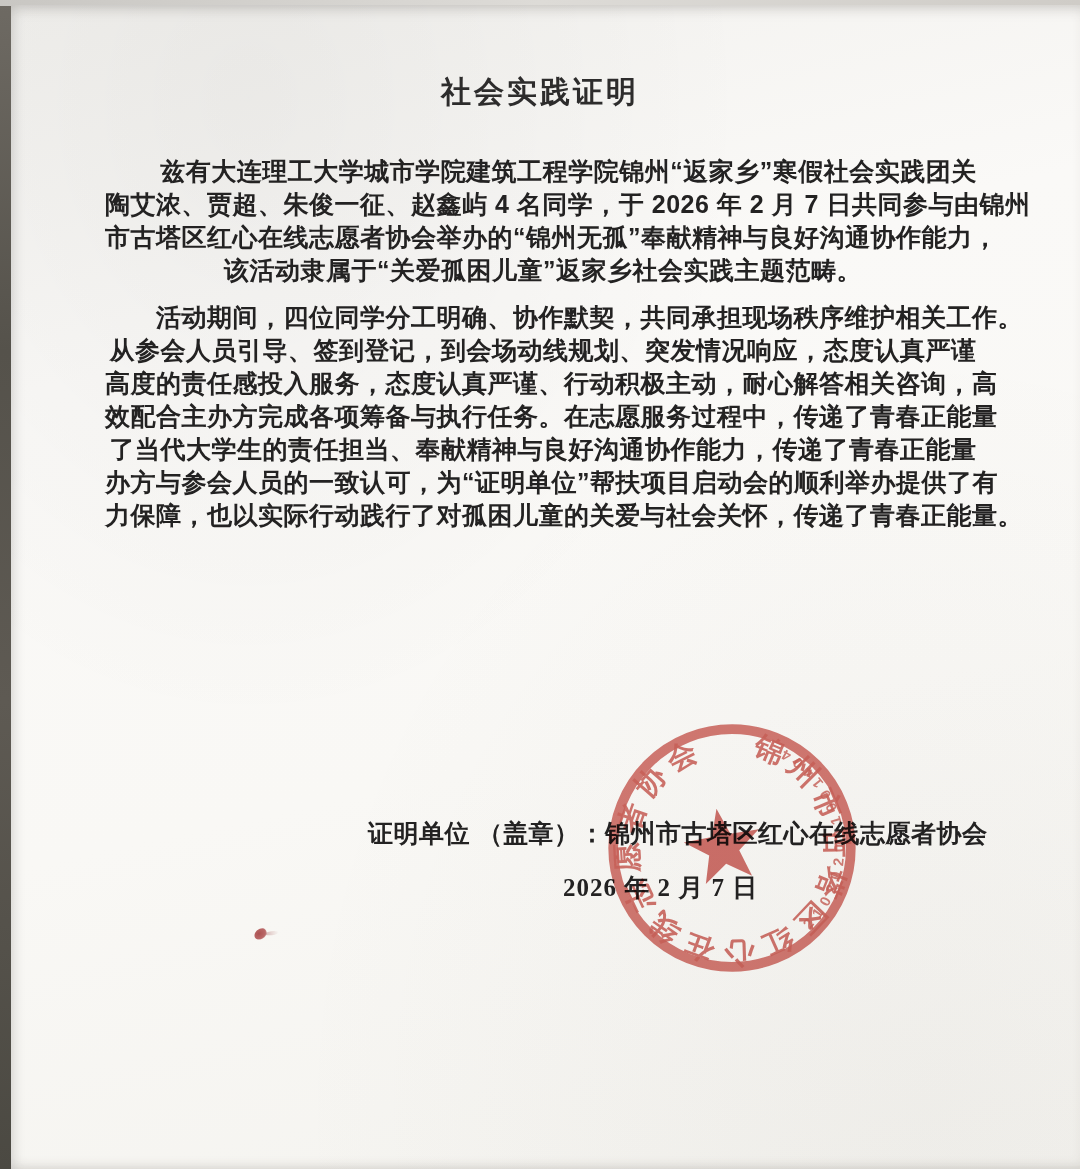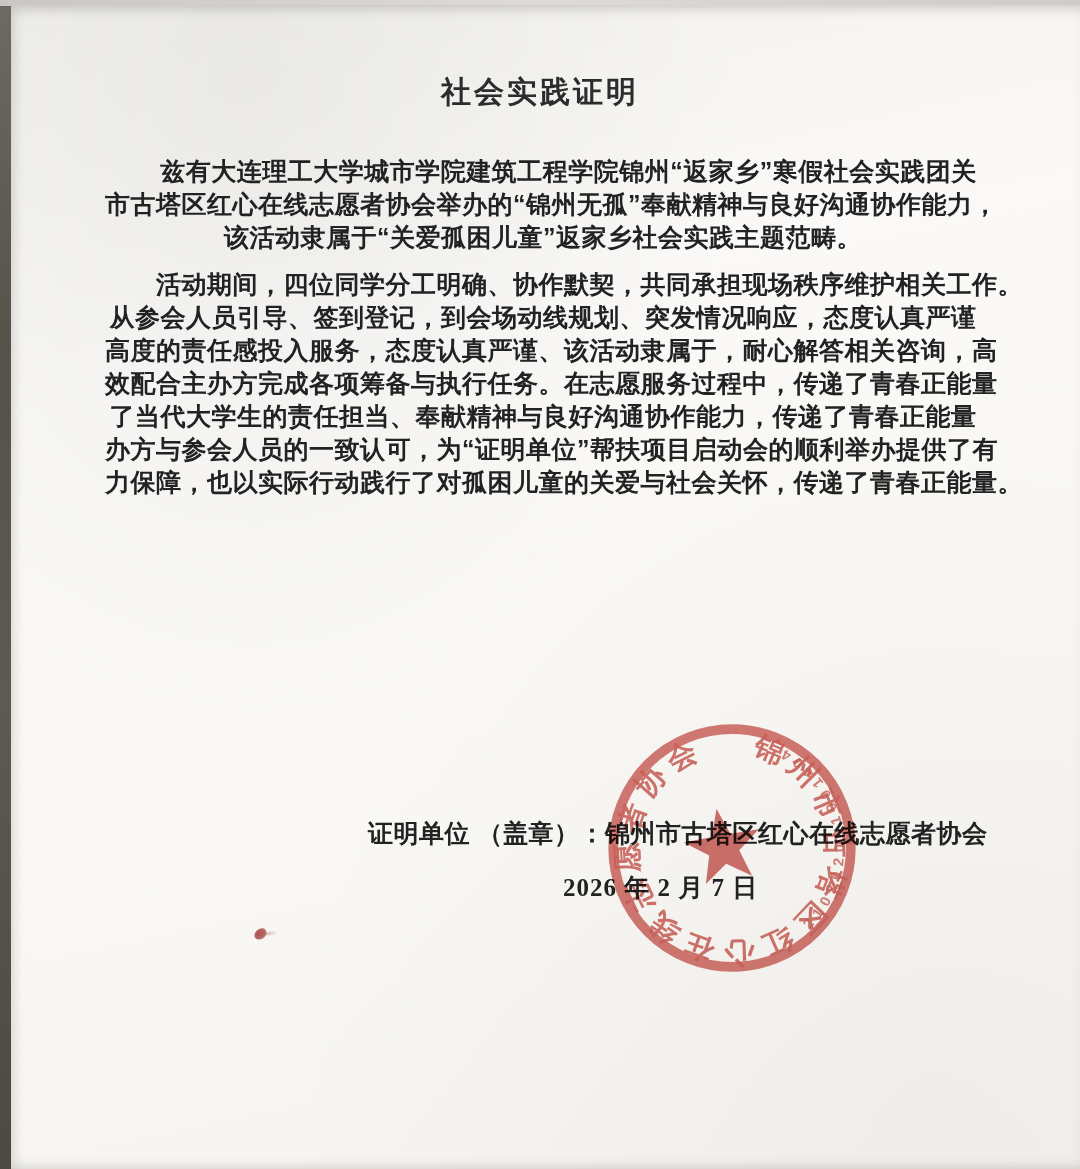--- a/index.html
+++ b/index.html
@@ -89,26 +89,27 @@
   <div class="edge edge-left"></div>
   <div class="edge edge-right"></div>
   <div class="edge edge-top"></div>
 
   <div class="paper">
 
     <div class="doc-title">社会实践证明</div>
 
     <div class="doc-body">
       <p class="line">　　兹有大连理工大学城市学院建筑工程学院锦州“返家乡”寒假社会实践团关</p>
+      <p class="line">陶艾浓、贾超、朱俊一征、赵鑫屿 4 名同学，于 2026 年 2 月 7 日共同参与由锦州</p>
       <p class="line">市古塔区红心在线志愿者协会举办的“锦州无孤”奉献精神与良好沟通协作能力，</p>
       <p class="line">该活动隶属于“关爱孤困儿童”返家乡社会实践主题范畴。</p>
       <div class="para-gap"></div>
       <p class="line">　　活动期间，四位同学分工明确、协作默契，共同承担现场秩序维护相关工作。</p>
       <p class="line">从参会人员引导、签到登记，到会场动线规划、突发情况响应，态度认真严谨</p>
-      <p class="line">高度的责任感投入服务，态度认真严谨、该活动隶属于，耐心解答相关咨询，高</p>
+      <p class="line">高度的责任感投入服务，态度认真严谨、行动积极主动，耐心解答相关咨询，高</p>
       <p class="line">效配合主办方完成各项筹备与执行任务。在志愿服务过程中，传递了青春正能量</p>
       <p class="line">了当代大学生的责任担当、奉献精神与良好沟通协作能力，传递了青春正能量</p>
       <p class="line">办方与参会人员的一致认可，为“证明单位”帮扶项目启动会的顺利举办提供了有</p>
       <p class="line">力保障，也以实际行动践行了对孤困儿童的关爱与社会关怀，传递了青春正能量。</p>
     </div>
 
     <div class="signature-line">证明单位 （盖章）：锦州市古塔区红心在线志愿者协会</div>
 
     <div class="date-line">2026 年 2 月 7 日</div>
 

